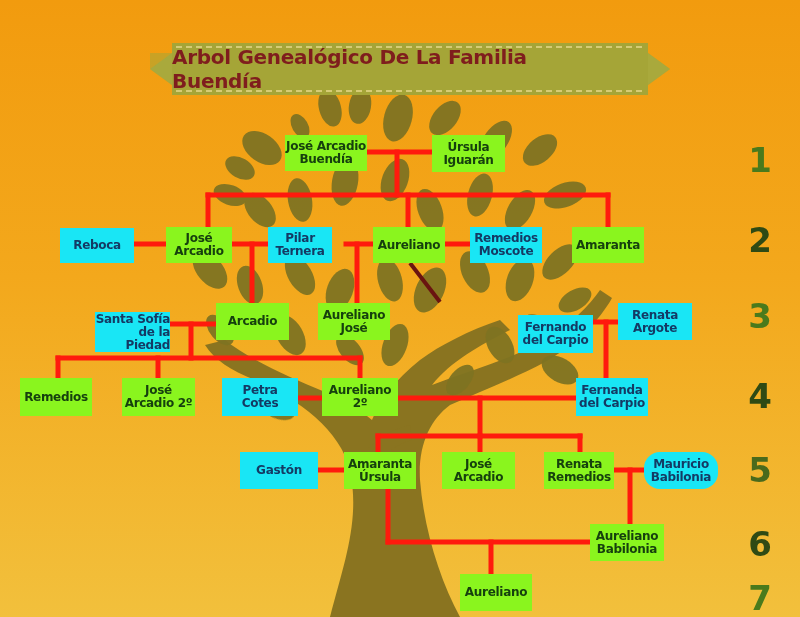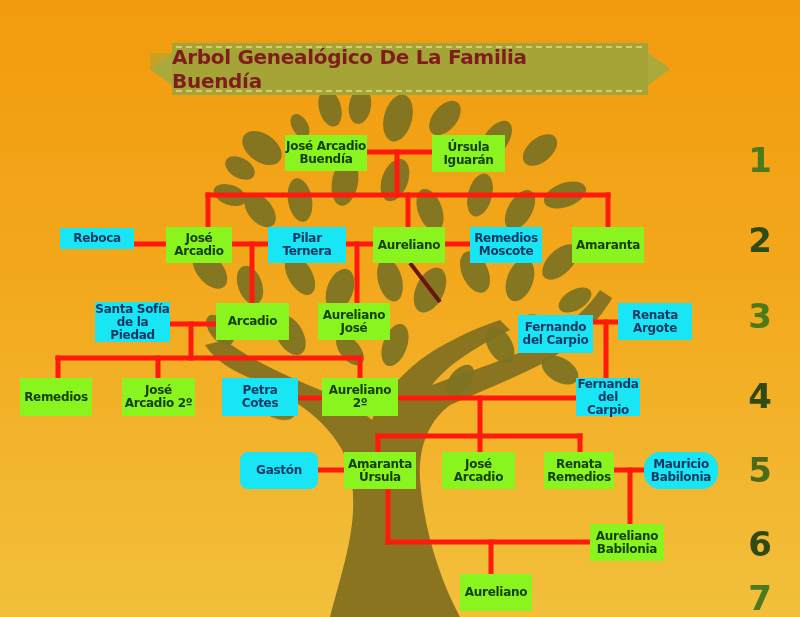--- a/index.html
+++ b/index.html
@@ -149,51 +149,51 @@
       <line x1="491" y1="542" x2="491" y2="574"></line>
     </g>
     <line x1="410" y1="263" x2="440" y2="302" stroke="#6a1410" stroke-width="4"></line>
   </svg>
 
   <div class="box blood" style="left:285px;top:135px;width:82px;height:36px;">José Arcadio
 Buendía</div>
   <div class="box blood" style="left:432px;top:135px;width:73px;height:37px;">Úrsula
 Iguarán</div>
 
-  <div class="box inlaw" style="left:60px;top:228px;width:74px;height:21px;">Reboca</div>
+  <div class="box inlaw" style="left:60px;top:228px;width:74px;height:35px;">Reboca</div>
   <div class="box blood" style="left:166px;top:227px;width:66px;height:36px;">José
 Arcadio</div>
-  <div class="box inlaw" style="left:268px;top:227px;width:78px;height:36px;">Pilar
+  <div class="box inlaw" style="left:268px;top:227px;width:64px;height:36px;">Pilar
 Ternera</div>
   <div class="box blood" style="left:373px;top:227px;width:72px;height:36px;">Aureliano</div>
   <div class="box inlaw" style="left:470px;top:227px;width:72px;height:36px;">Remedios
 Moscote</div>
   <div class="box blood" style="left:572px;top:227px;width:72px;height:36px;">Amaranta</div>
 
-  <div class="box inlaw" style="left:95px;top:302px;width:75px;height:40px;">Santa Sofía
+  <div class="box inlaw" style="left:95px;top:312px;width:75px;height:40px;text-align:right;">Santa Sofía
 de la Piedad</div>
   <div class="box blood" style="left:216px;top:303px;width:73px;height:37px;">Arcadio</div>
   <div class="box blood" style="left:318px;top:303px;width:72px;height:37px;">Aureliano
 José</div>
   <div class="box inlaw" style="left:518px;top:315px;width:75px;height:38px;">Fernando
 del Carpio</div>
   <div class="box inlaw" style="left:618px;top:303px;width:74px;height:37px;">Renata
 Argote</div>
 
   <div class="box blood" style="left:20px;top:378px;width:72px;height:38px;">Remedios</div>
   <div class="box blood" style="left:122px;top:378px;width:73px;height:38px;">José
 Arcadio 2º</div>
   <div class="box inlaw" style="left:222px;top:378px;width:76px;height:38px;">Petra
 Cotes</div>
   <div class="box blood" style="left:322px;top:378px;width:76px;height:38px;">Aureliano
 2º</div>
-  <div class="box inlaw" style="left:576px;top:378px;width:64px;height:38px;">Fernanda
+  <div class="box inlaw" style="left:576px;top:378px;width:72px;height:38px;">Fernanda
 del Carpio</div>
 
-  <div class="box inlaw" style="left:240px;top:452px;width:78px;height:37px;border-radius:8px;">Gastón</div>
+  <div class="box inlaw" style="left:240px;top:452px;width:78px;height:37px;">Gastón</div>
   <div class="box blood" style="left:344px;top:452px;width:72px;height:37px;">Amaranta
 Úrsula</div>
   <div class="box blood" style="left:442px;top:452px;width:73px;height:37px;">José
 Arcadio</div>
   <div class="box blood" style="left:544px;top:452px;width:70px;height:37px;">Renata
 Remedios</div>
   <div class="box inlaw" style="left:644px;top:452px;width:74px;height:37px;border-radius:16px;">Mauricio
 Babilonia</div>
 
   <div class="box blood" style="left:590px;top:524px;width:74px;height:37px;">Aureliano

